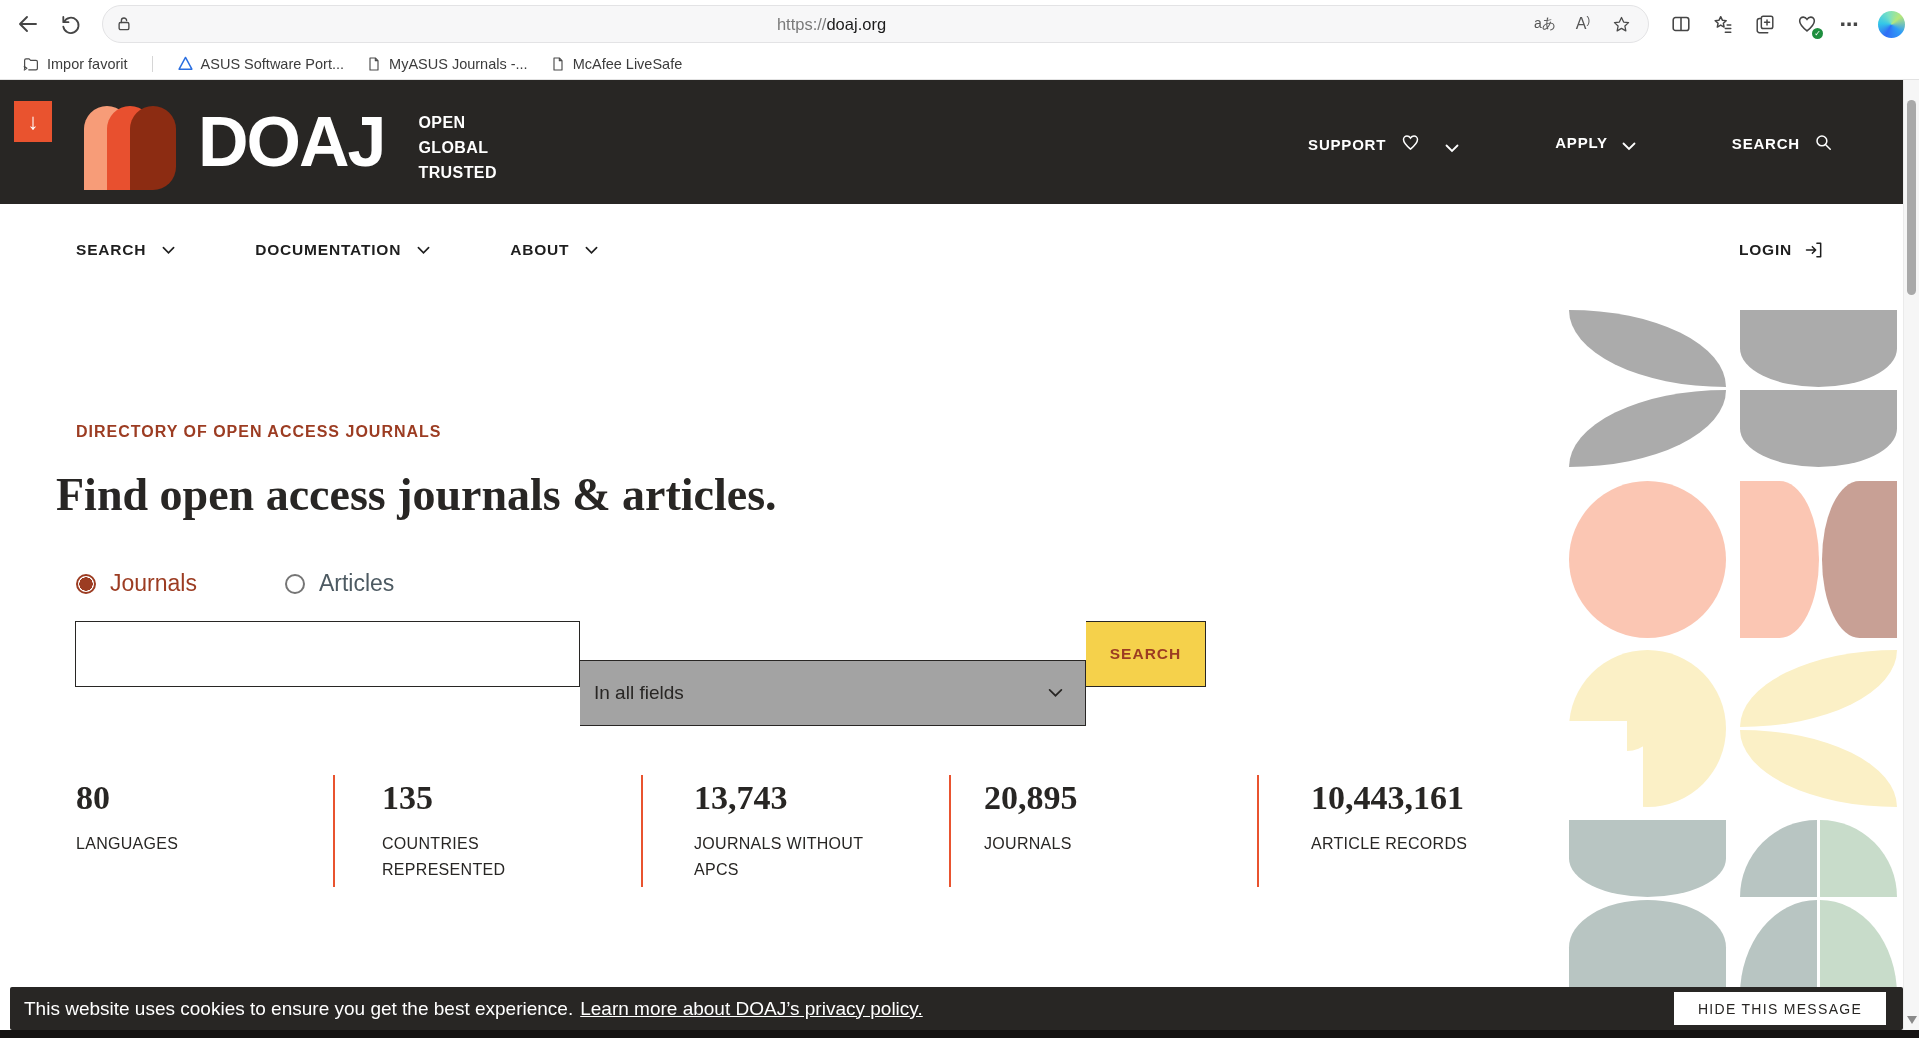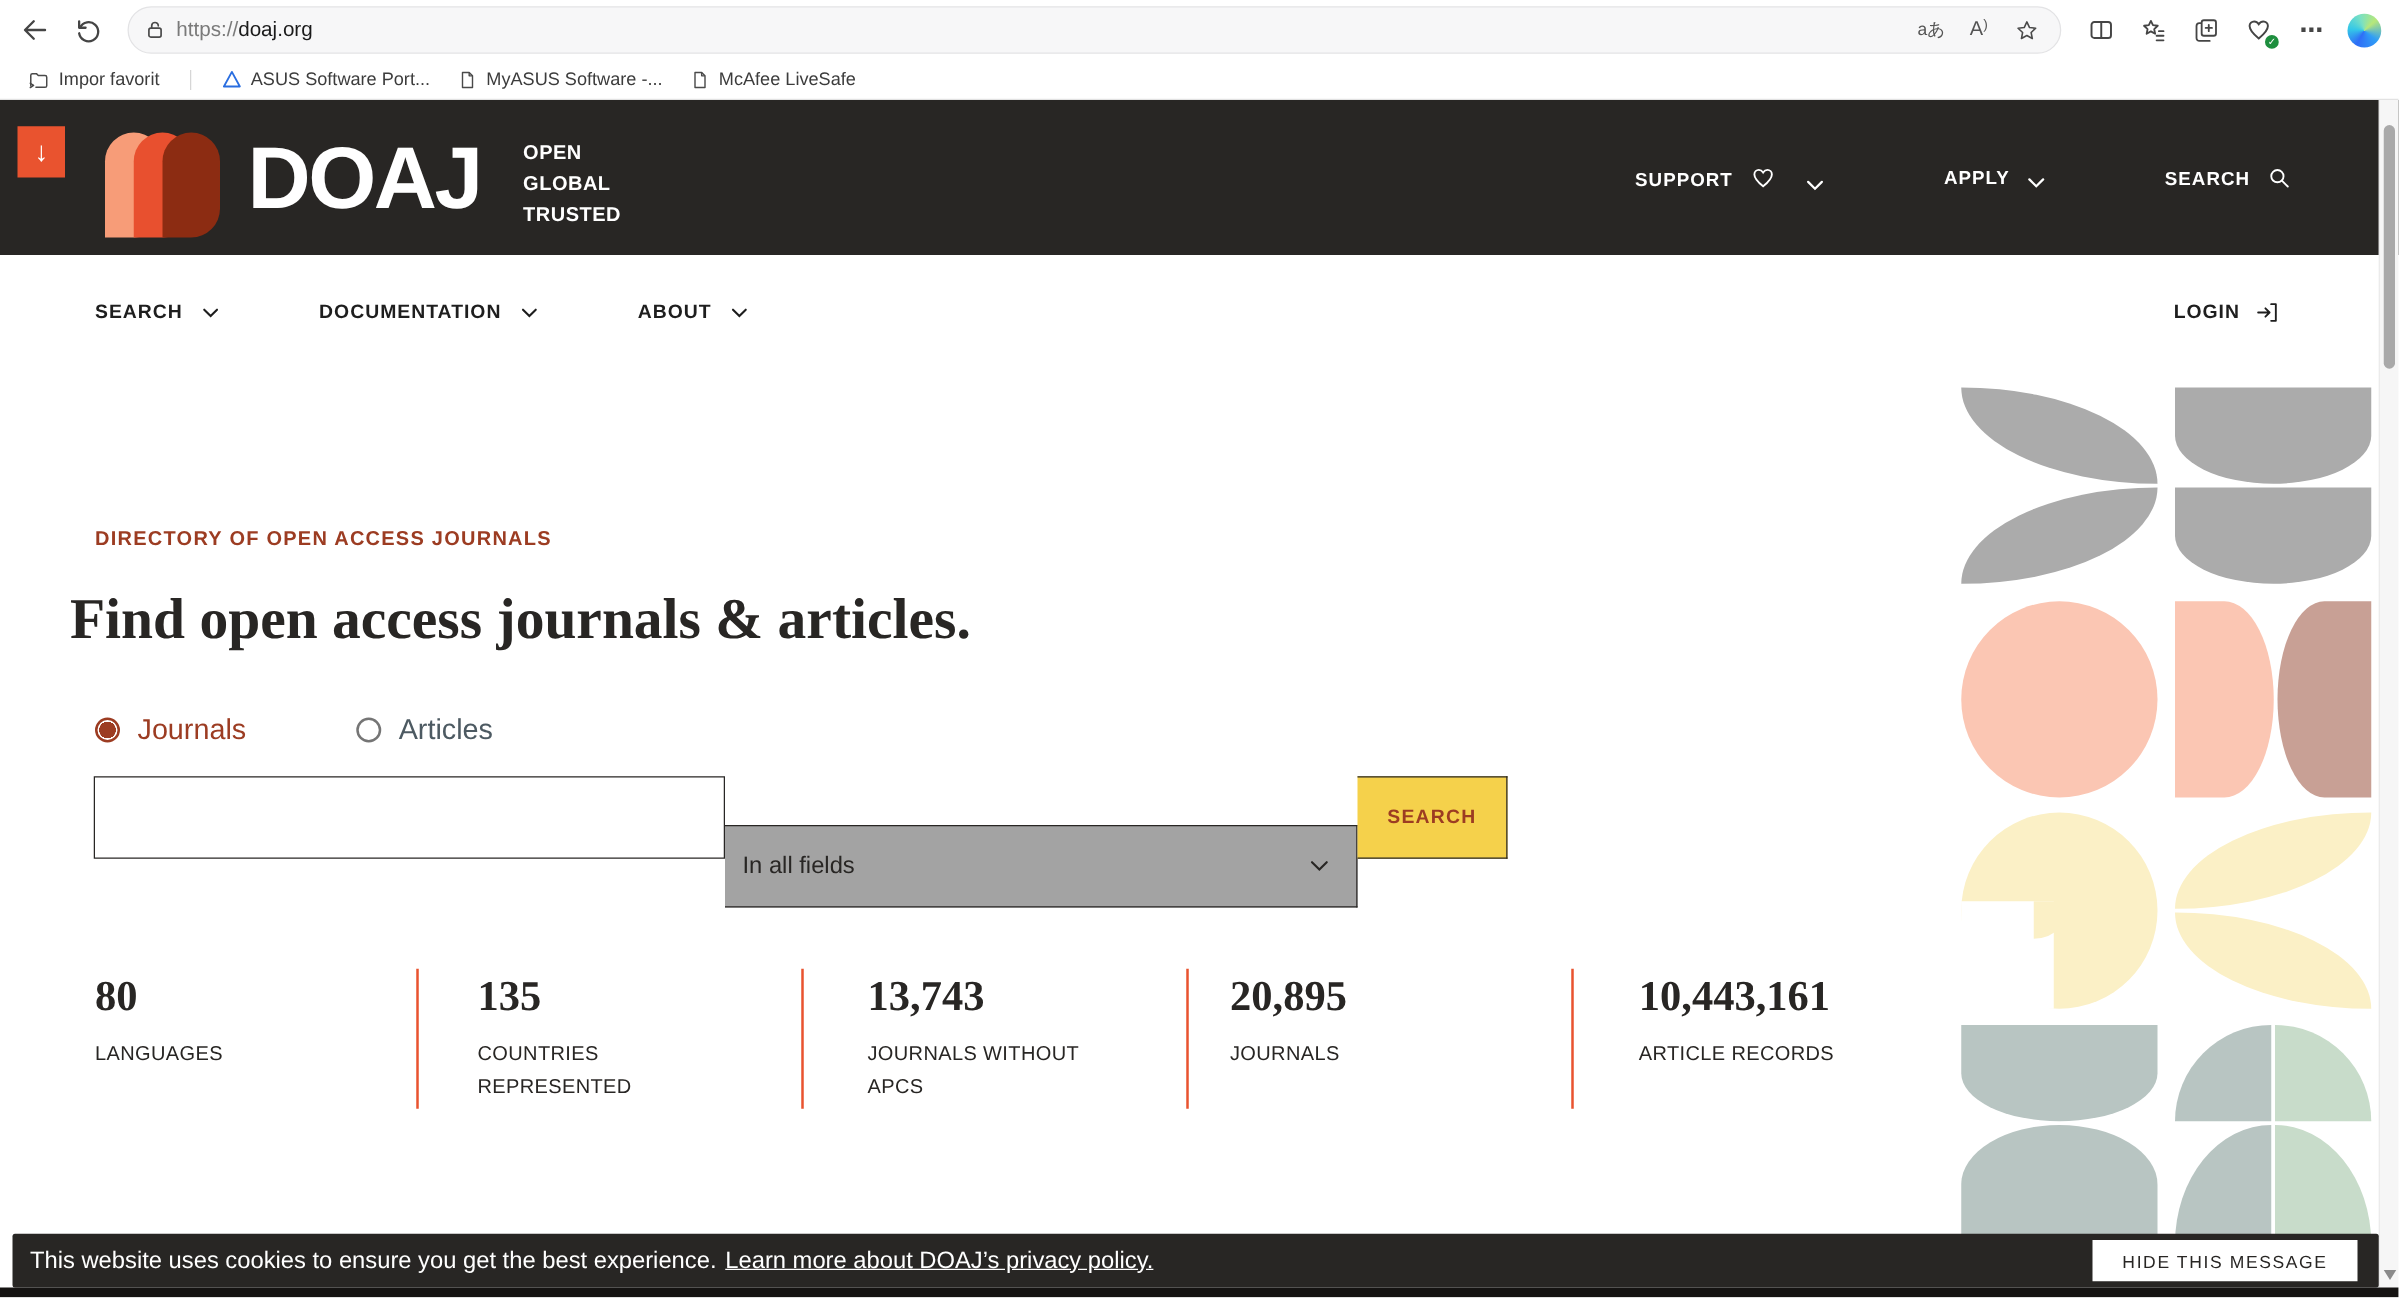--- a/index.html
+++ b/index.html
@@ -7,21 +7,21 @@
          font-family:"Liberation Sans","DejaVu Sans",sans-serif;color:#282624;}
   svg{display:block;}
   .ico{display:inline-flex;align-items:center;justify-content:center;flex:none;}
 
   
   #toolbar{position:absolute;left:0;top:0;width:1919px;height:48px;background:#fff;
            display:flex;align-items:center;padding:0 10px;box-sizing:border-box;gap:6px;}
   .tbtn{width:36px;height:36px;border-radius:6px;color:#454545;display:flex;align-items:center;justify-content:center;flex:none;}
   #urlpill{flex:1;height:38px;background:#f7f7f8;border:1px solid #e3e3e5;border-radius:19px;
            display:flex;align-items:center;padding:0 12px;box-sizing:border-box;gap:8px;margin:0 8px;}
-  #urltext{flex:1;font-size:16.5px;white-space:nowrap;overflow:hidden;}
+  #urltext{flex:1;font-size:16.5px;white-space:nowrap;overflow:hidden;text-align:center;}
   #urltext .scheme{color:#7a7a7a;}
   #urltext .host{color:#1b1b1b;}
   .pill-ico{color:#555;font-size:14px;width:30px;height:30px;display:flex;align-items:center;justify-content:center;}
   #copilot{width:27px;height:27px;border-radius:50%;
            background:conic-gradient(from 210deg,#2f6df6,#34c7e8,#79e0c4,#b7e77a 55%,#2f9df6,#2f6df6);}
   #bookmarks{position:absolute;left:0;top:48px;width:1919px;height:32px;background:#fff;
              border-bottom:1px solid #e2e2e2;display:flex;align-items:center;padding:0 16px;box-sizing:border-box;
              font-size:14.5px;color:#3c3c3c;gap:10px;}
   .bm{display:flex;align-items:center;gap:7px;padding:2px 6px;border-radius:4px;}
   .bm-sep{width:1px;height:16px;background:#d6d6d6;margin:0 8px;}
@@ -180,21 +180,21 @@
       </span>
       <span>ASUS Software Port...</span>
     </div>
     <div class="bm">
       <span class="ico">
         <svg width="16" height="16" viewBox="0 0 24 24" fill="none" stroke="#4a4a4a" stroke-width="1.7" stroke-linejoin="round">
             <path d="M6 3h8l4 4v14H6z"></path>
             <path d="M14 3v4h4"></path>
           </svg>
       </span>
-      <span>MyASUS Software -...</span>
+      <span>MyASUS Journals -...</span>
     </div>
     <div class="bm">
       <span class="ico">
         <svg width="16" height="16" viewBox="0 0 24 24" fill="none" stroke="#4a4a4a" stroke-width="1.7" stroke-linejoin="round">
             <path d="M6 3h8l4 4v14H6z"></path>
             <path d="M14 3v4h4"></path>
           </svg>
       </span>
       <span>McAfee LiveSafe</span>
     </div>

